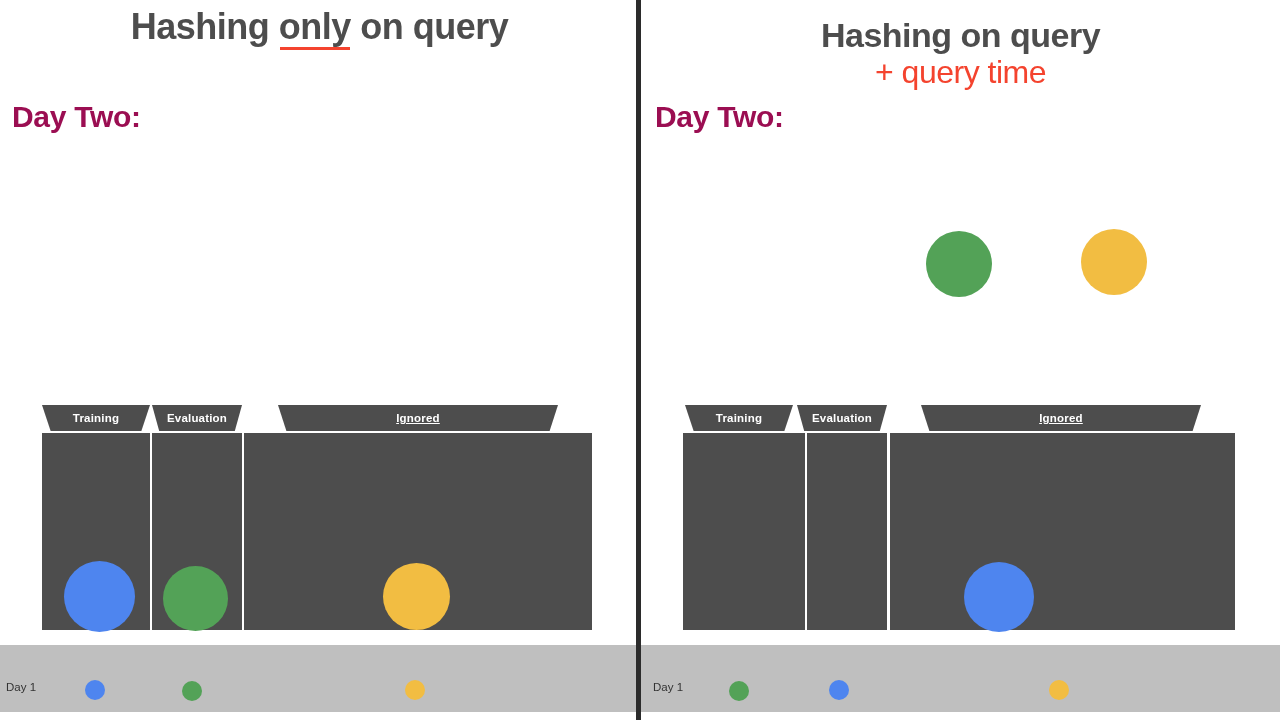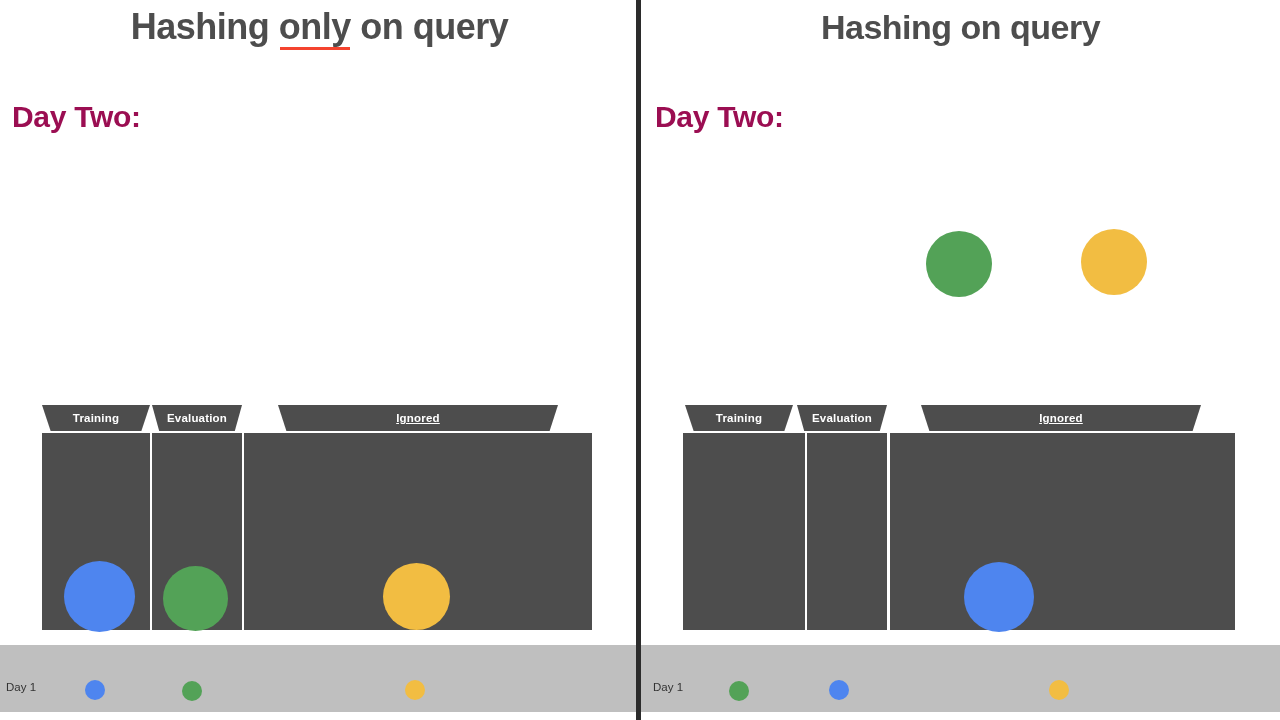--- a/index.html
+++ b/index.html
@@ -46,21 +46,21 @@
     position: absolute;
     left: 0;
     width: 100%;
     text-align: center;
     color: #4d4d4d;
     font-weight: bold;
     letter-spacing: -0.5px;
     line-height: 1.05;
   }
   #title-left  { top: 8px;  font-size: 36px; }
-  #title-right { top: 10px;  font-size: 34px; }
+  #title-right { top: 18px;  font-size: 34px; }
 
   .title-underlined {
     position: relative;
     display: inline-block;
   }
   .title-underlined::after {
     content: "";
     position: absolute;
     left: 1px;
     right: 1px;
@@ -177,20 +177,21 @@
     <div class="timeline-label" style="left:6px; top:681px;">Day 1</div>
     <div class="timeline-dot token-blue" style="left:85px; top:680px;"></div>
     <div class="timeline-dot token-green" style="left:182px; top:681px;"></div>
     <div class="timeline-dot token-yellow" style="left:405px; top:680px;"></div>
   </div>
 
   <div class="panel" id="panel-right">
 
     <div class="panel-title" id="title-right">
       <span>Hashing on query</span>
+      <span class="title-sub">+ query time</span>
     </div>
 
     <div class="day-label" id="day-right">Day Two:</div>
 
     <div class="token token-green" style="left:285px; top:231px; width:66px; height:66px;"></div>
     <div class="token token-yellow" style="left:440px; top:229px; width:66px; height:66px;"></div>
 
     <div class="bucket-funnel funnel-narrow" style="left:685px; top:405px; width:108px; height:26px; left:44px;">
       <span>Training</span>
     </div>

